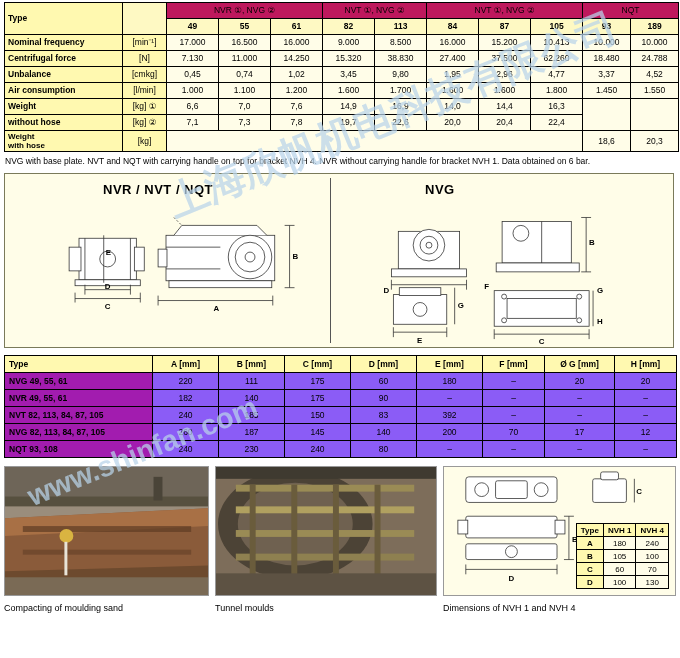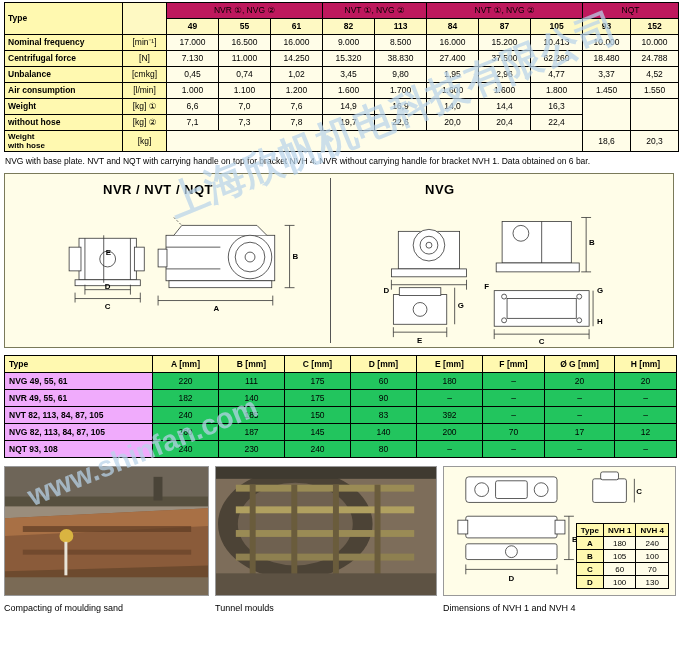--- a/index.html
+++ b/index.html
@@ -86,24 +86,24 @@
     width:672px;
     margin:7px 2px 0 4px;
     table-layout:fixed;
   }
   .dim-table td{
     border:1px solid #000;
     padding:1px 3px;
     font-size:8.5px;
     height:14px;
     text-align:center;
-    background:#22c55e;
+    background:#8b5cf6;
   }
   .dim-table .hdr{background:#fff9b0;font-weight:bold;}
-  .dim-table .rowlbl{text-align:left;font-weight:bold;background:#f0abfc;padding-left:4px;}
+  .dim-table .rowlbl{text-align:left;font-weight:bold;background:#a21caf;padding-left:4px;}
 
   
   .photos{
     position:relative;
     margin:8px 4px 0 4px;
     width:672px;
     height:148px;
   }
   .photo{
     position:absolute;
@@ -192,21 +192,21 @@
   <tr>
     <td class="hdr">49</td>
     <td class="hdr">55</td>
     <td class="hdr">61</td>
     <td class="hdr">82</td>
     <td class="hdr">113</td>
     <td class="hdr">84</td>
     <td class="hdr">87</td>
     <td class="hdr">105</td>
     <td class="hdr">93</td>
-    <td class="hdr">152</td>
+    <td class="hdr">189</td>
   </tr>
 
   <tr>
     <td class="lbl">Nominal frequency</td>
     <td class="unit">[min⁻¹]</td>
     <td>17.000</td>
     <td>16.500</td>
     <td>16.000</td>
     <td>9.000</td>
     <td>8.500</td>

